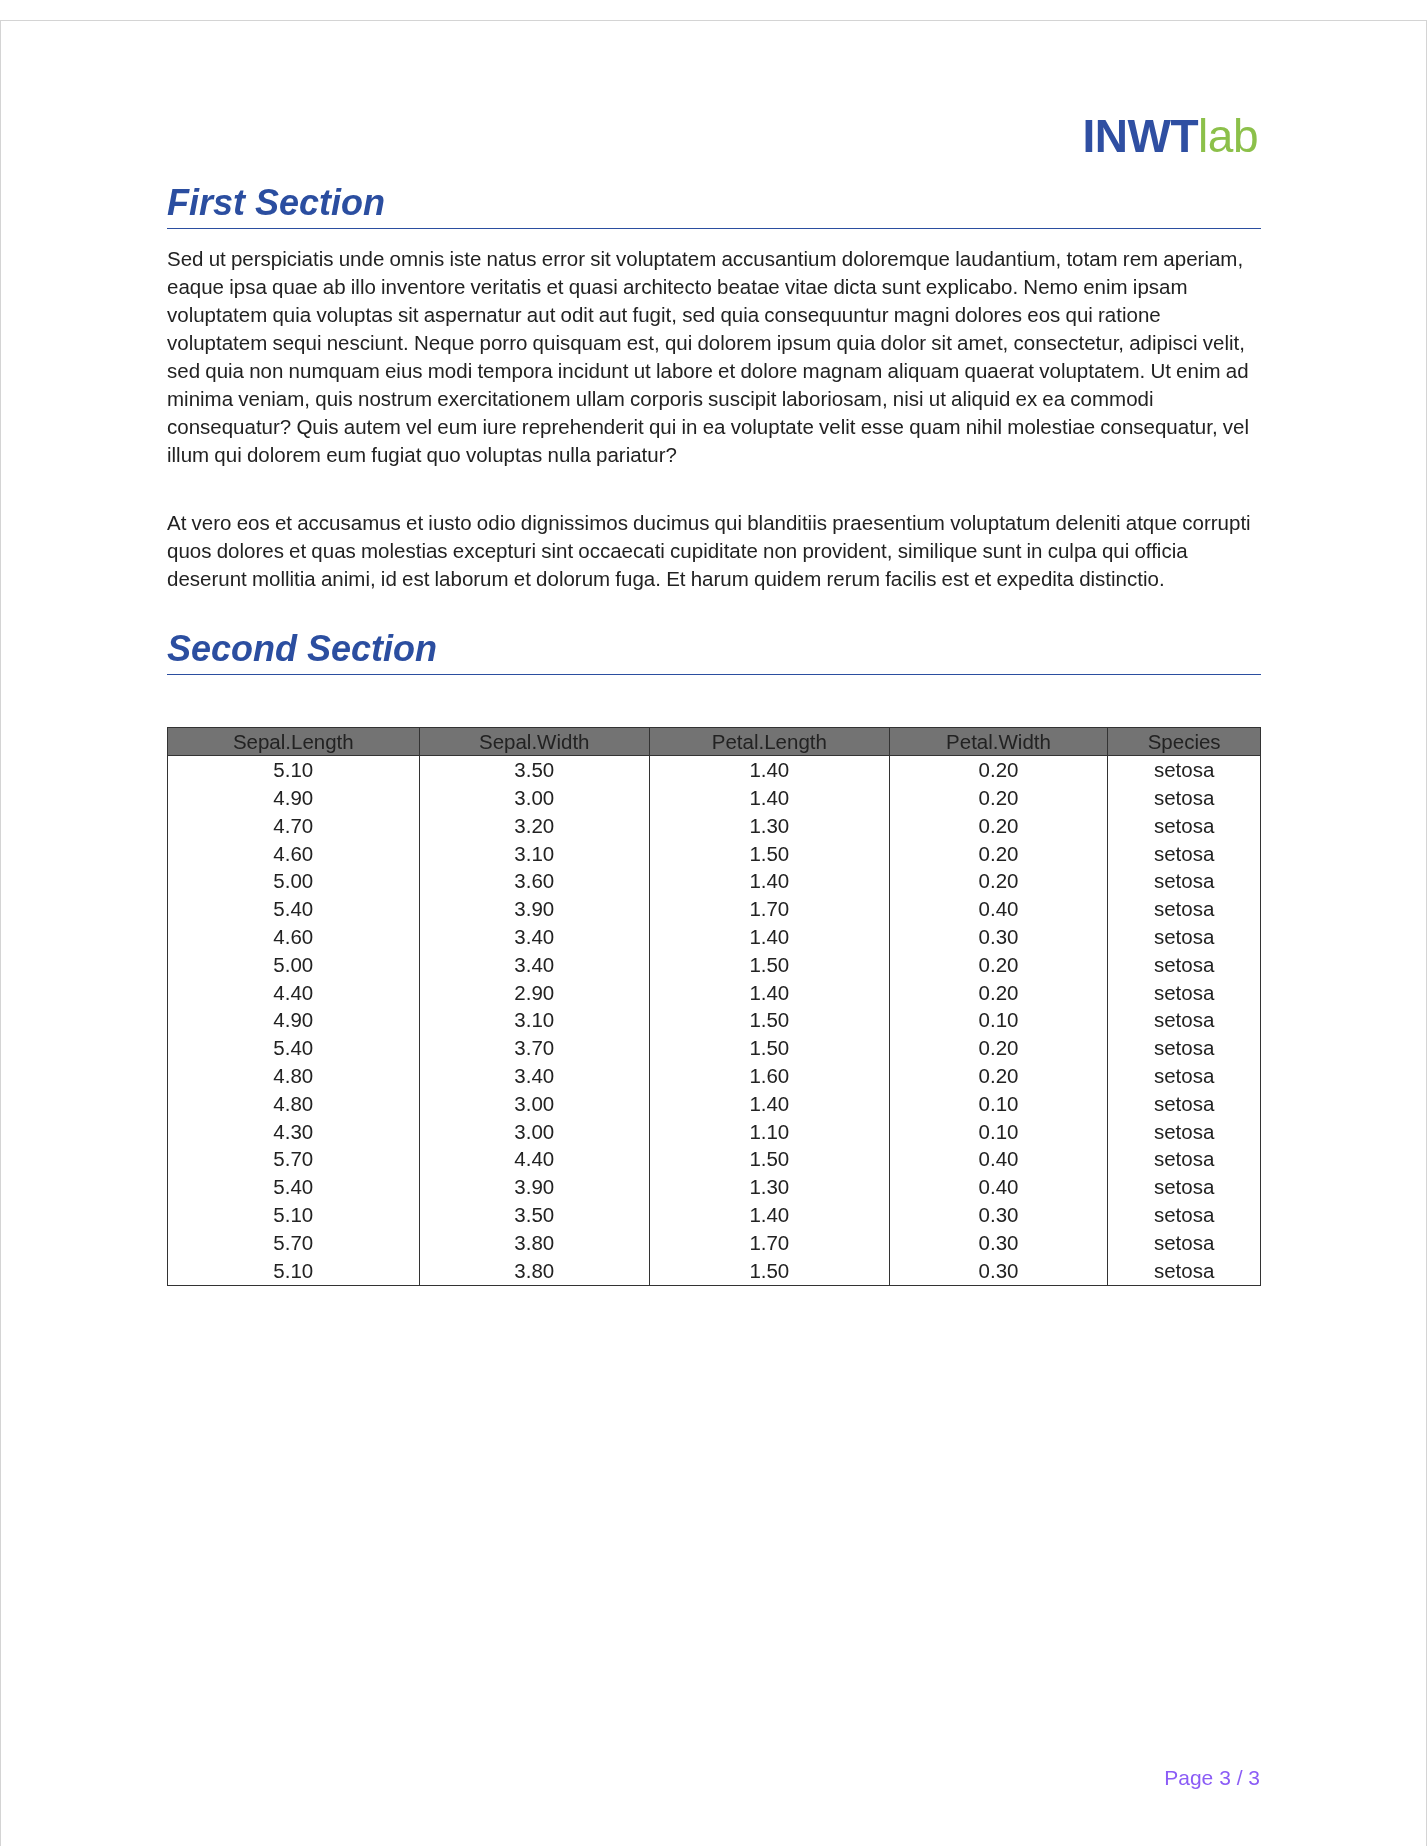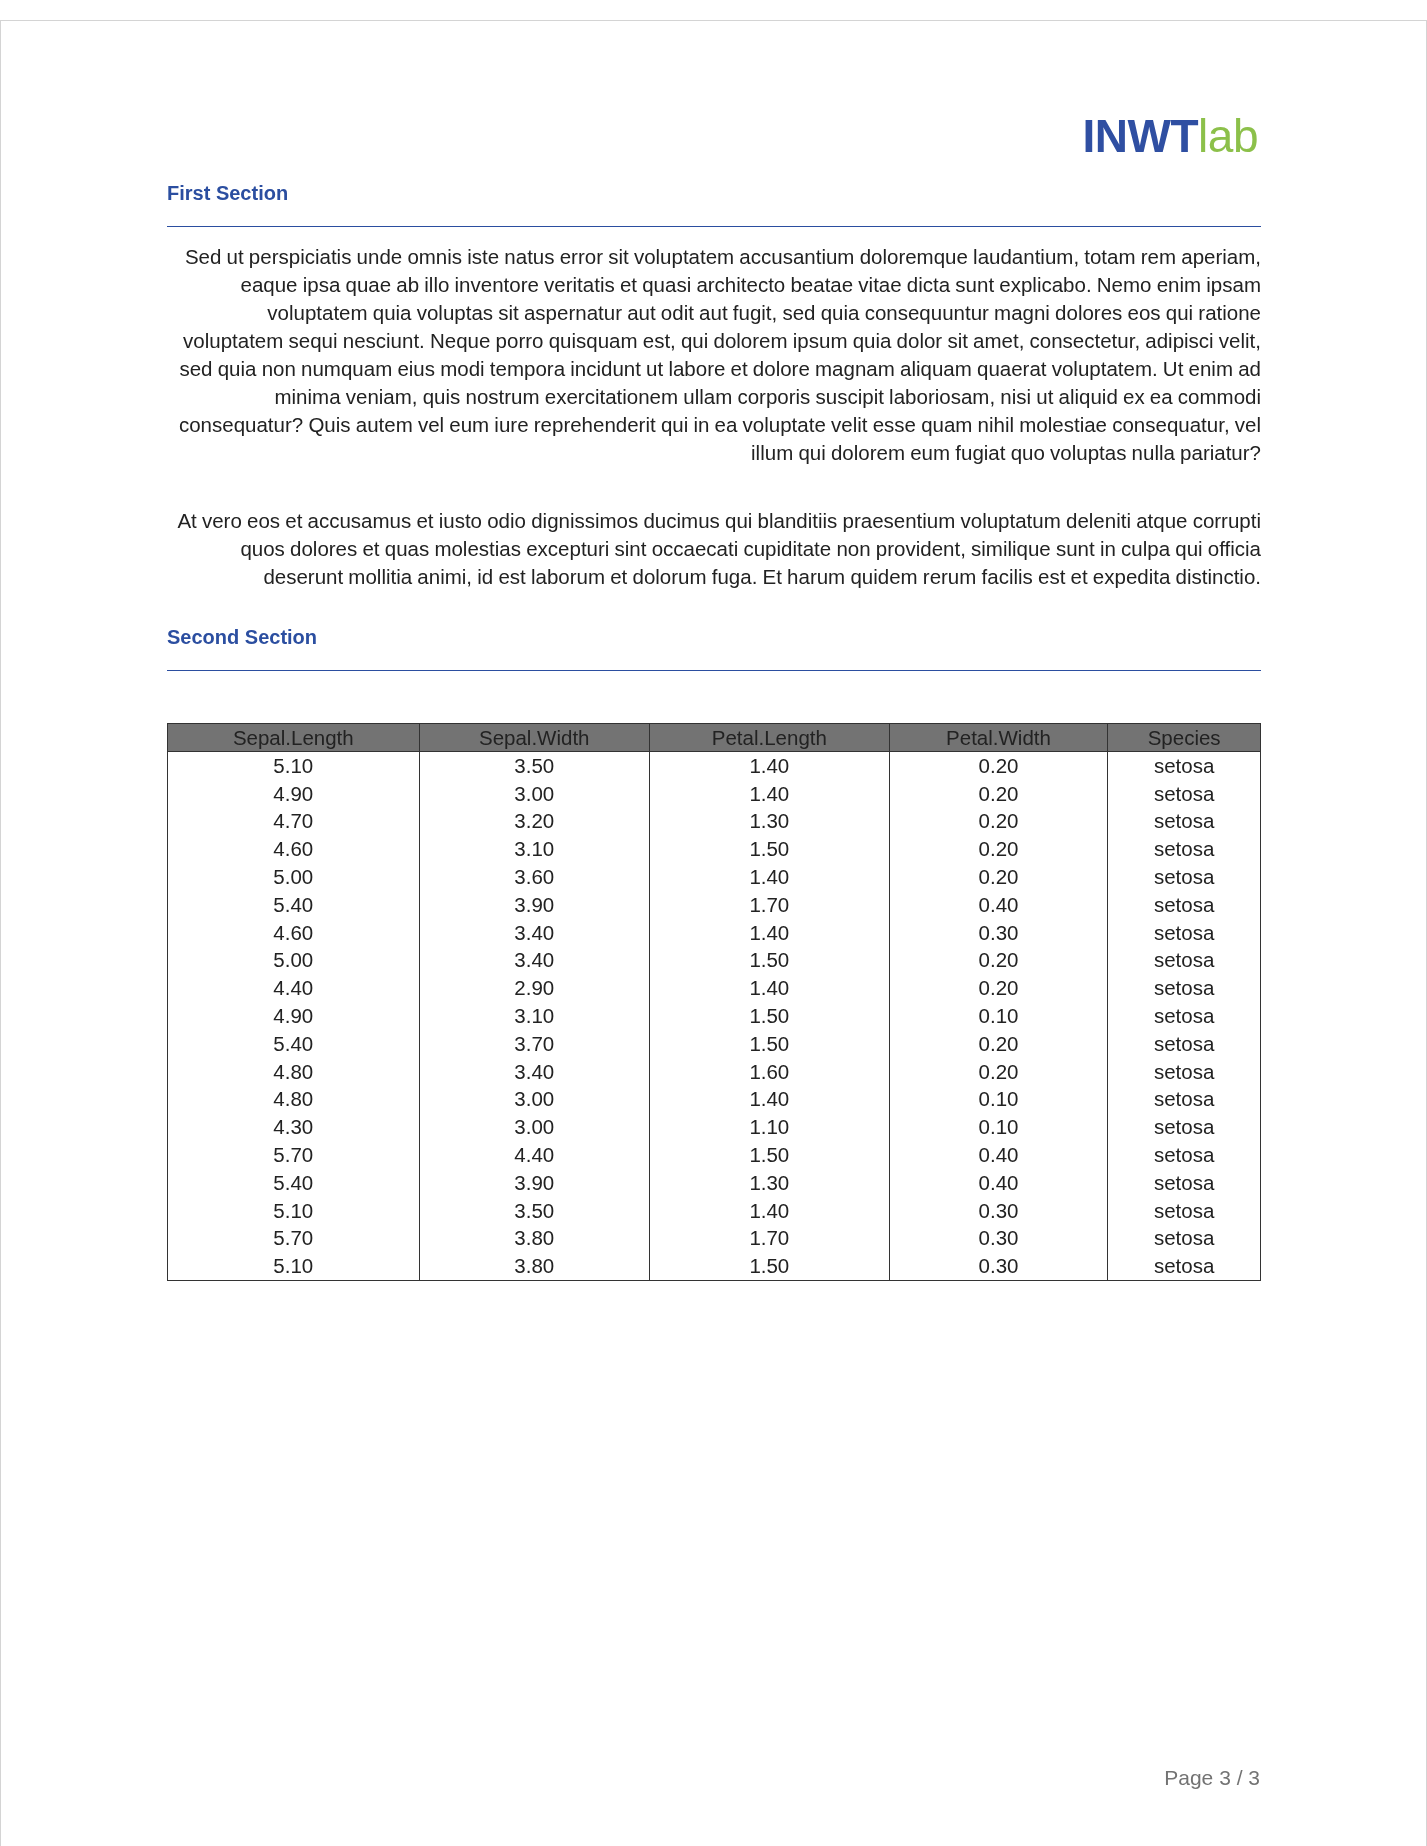--- a/index.html
+++ b/index.html
@@ -4,30 +4,30 @@
 <style>
   html, body { margin: 0; padding: 0; background: #ffffff; }
   body { width: 1427px; height: 1846px; position: relative; overflow: hidden;
          font-family: "Liberation Sans", "DejaVu Sans", sans-serif; color: #222; }
   .page { position: absolute; left: 0; top: 0; width: 1425px; height: 1844px;
           border: 1px solid #d4d4d4; background: #fff; margin-top: 20px; }
   .logo { position: absolute; right: 168px; top: 92px; font-size: 46px; letter-spacing: -0.5px; line-height: 1; }
   .logo .l1 { color: #2f4fa2; font-weight: bold; }
   .logo .l2 { color: #8cc04a; font-weight: normal; }
   .content { position: absolute; left: 166px; width: 1094px; top: 160px; }
-  h1.sec { font-size: 20px; color: #2b4ea0; font-weight: bold; margin: 0; padding-bottom: 21px;
-           border-bottom: 1.5px solid #2b4ea0; line-height: 1.2; }
+  h1.sec { font-size: 36px; color: #2b4ea0; font-weight: bold; margin: 0; padding-bottom: 4px;
+           border-bottom: 1.5px solid #2b4ea0; line-height: 1.2; font-style: italic; }
   h2.sub { font-size: 27px; color: #2b4ea0; font-weight: bold; margin: 0; line-height: 1.2; }
-  p.body { font-size: 20.5px; line-height: 28px; margin: 0; color: #222; text-align: right; word-spacing: -0.5px; }
+  p.body { font-size: 20.5px; line-height: 28px; margin: 0; color: #222; text-align: left; word-spacing: -0.5px; }
   table.iris { border-collapse: collapse; width: 1094px; font-size: 20.5px; }
   table.iris th, table.iris td { border-left: 1.5px solid #333; border-right: 1.5px solid #333;
            text-align: center; padding: 0; height: 27.8px; font-weight: normal; }
   table.iris th { background: #737373; border-top: 1.5px solid #333; border-bottom: 1.5px solid #333; height: 27px; }
   table.iris tr:last-child td { border-bottom: 1.5px solid #333; }
-  .footer { position: absolute; right: 166px; top: 1745px; font-size: 21px; color: #737373; }
+  .footer { position: absolute; right: 166px; top: 1745px; font-size: 21px; color: #8b5cf6; }
 </style>
 </head>
 <body>
 
 <div class="page">
 
   <div class="logo">
     <span class="l1">INWT</span><span class="l2">lab</span>
   </div>
 

